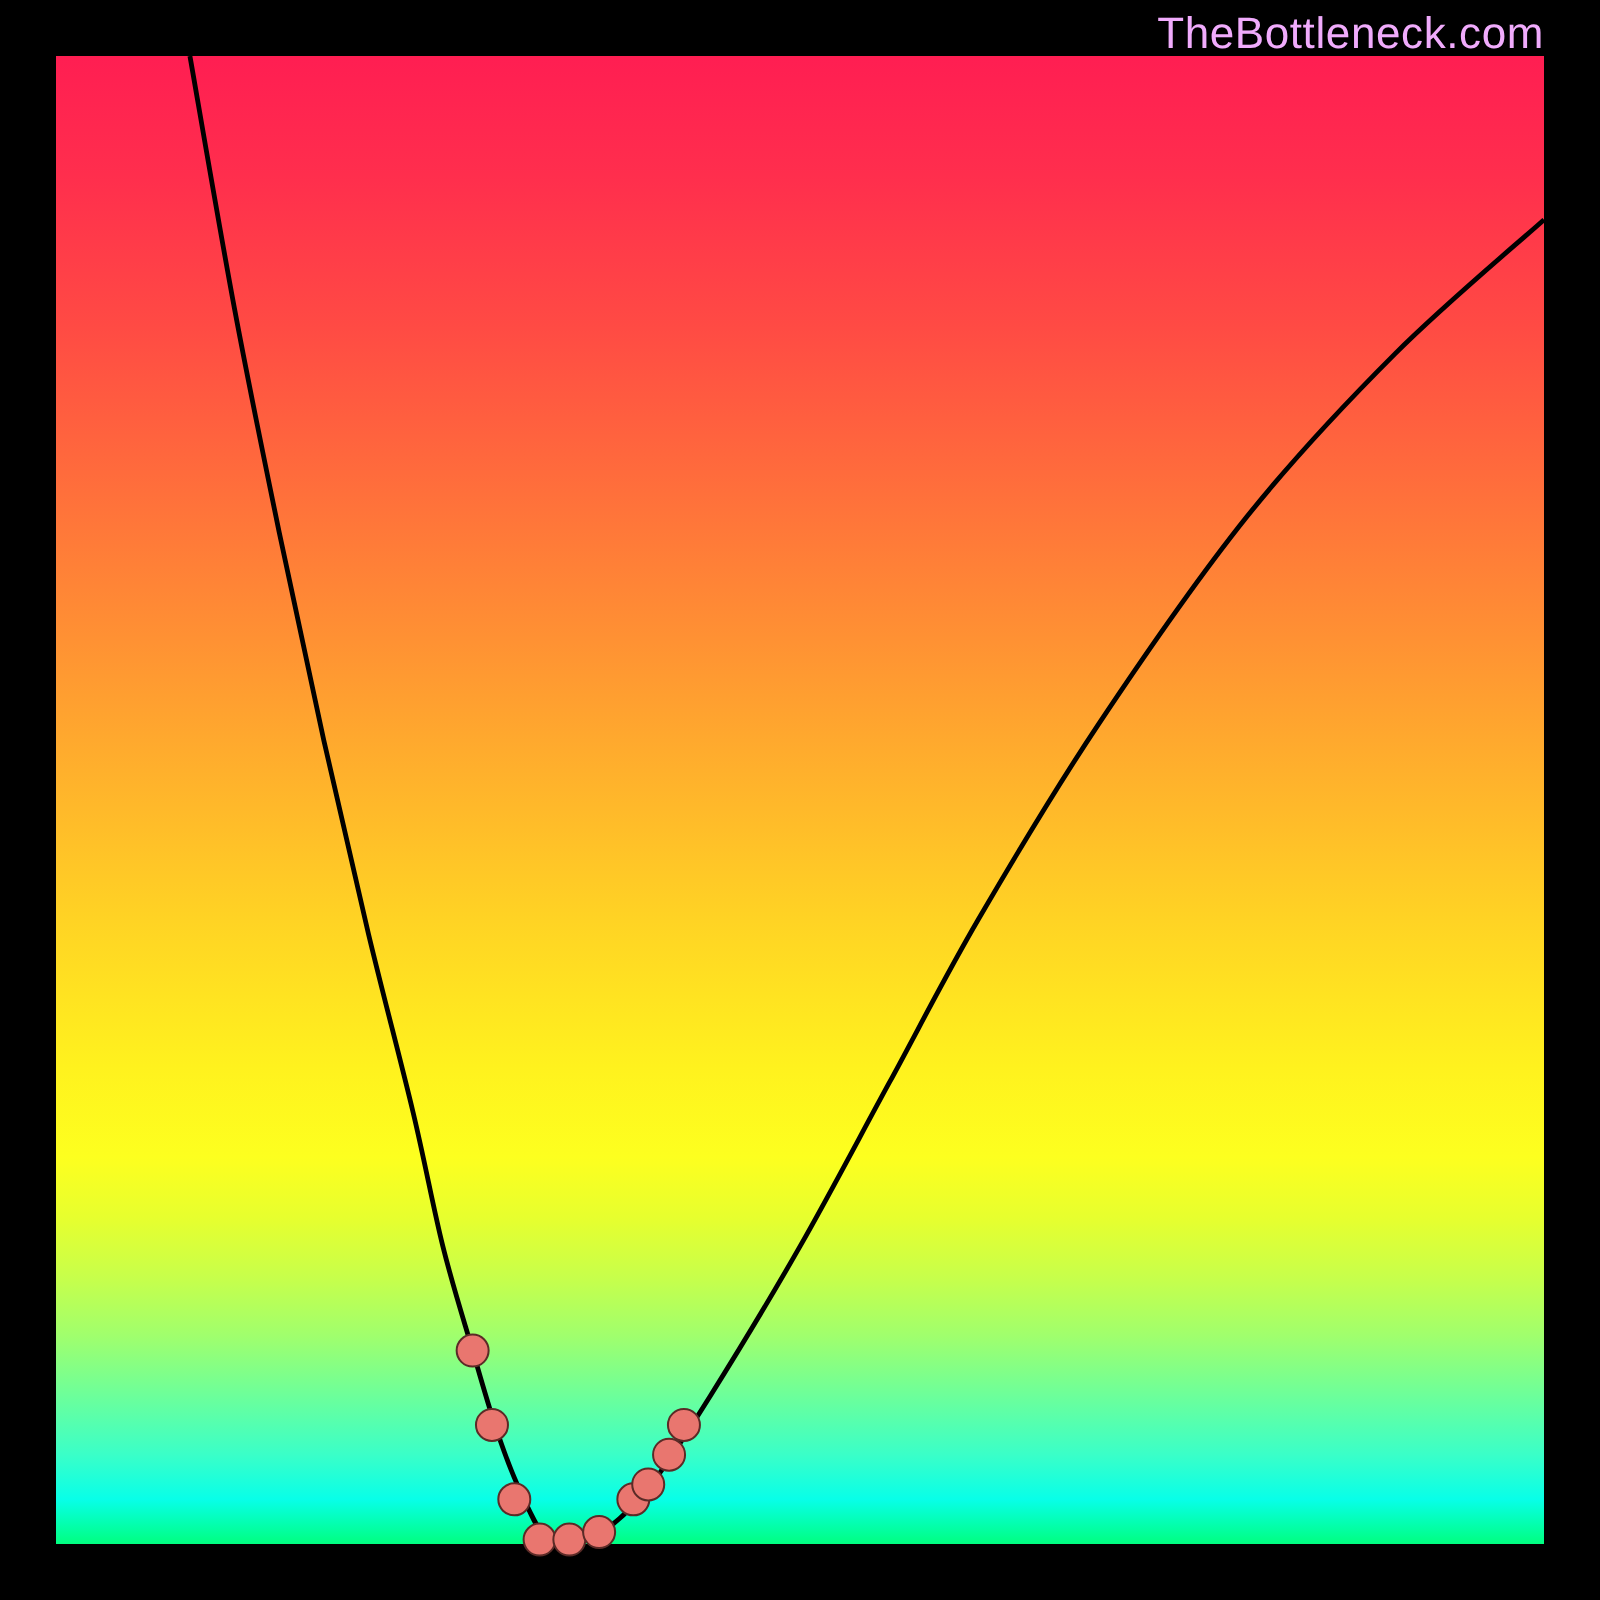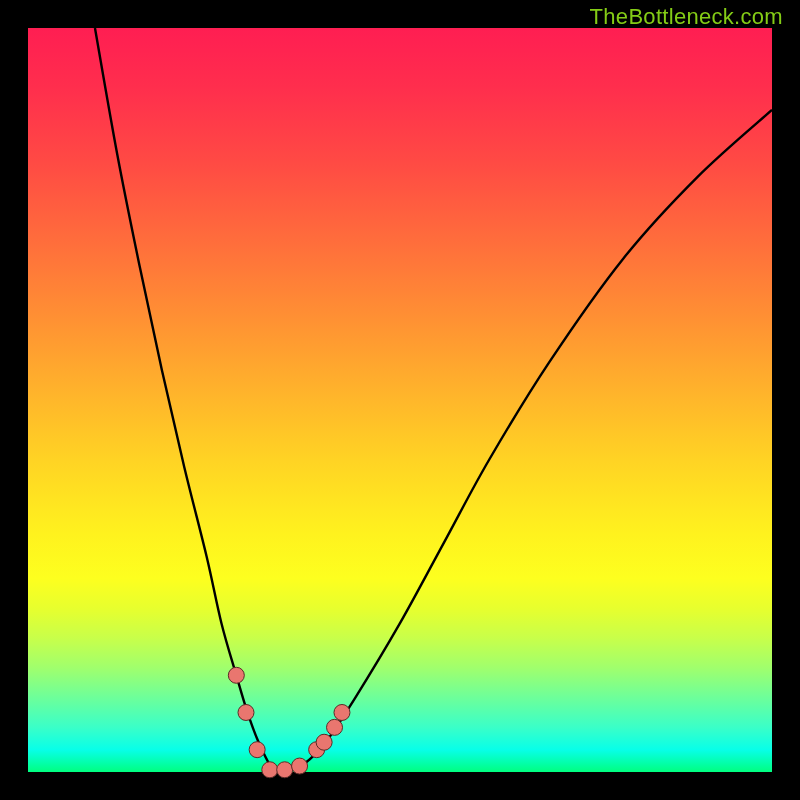--- a/index.html
+++ b/index.html
@@ -41,22 +41,22 @@
       #a0ff6d 86%,
       #6dff9a 90%,
       #3affc8 94%,
       #08ffe8 97%,
       #00ff80 100%
     );
   }
   .watermark {
     position: absolute;
     top: 4px;
-    right: 17px;
-    color: #84cc16;
+    right: 28px;
+    color: #f0abfc;
     font-size: 22px;
     font-weight: 500;
     letter-spacing: 0.3px;
     user-select: none;
   }
   svg.curve {
     position: absolute;
     top: 0;
     left: 0;
     width: 744px;

